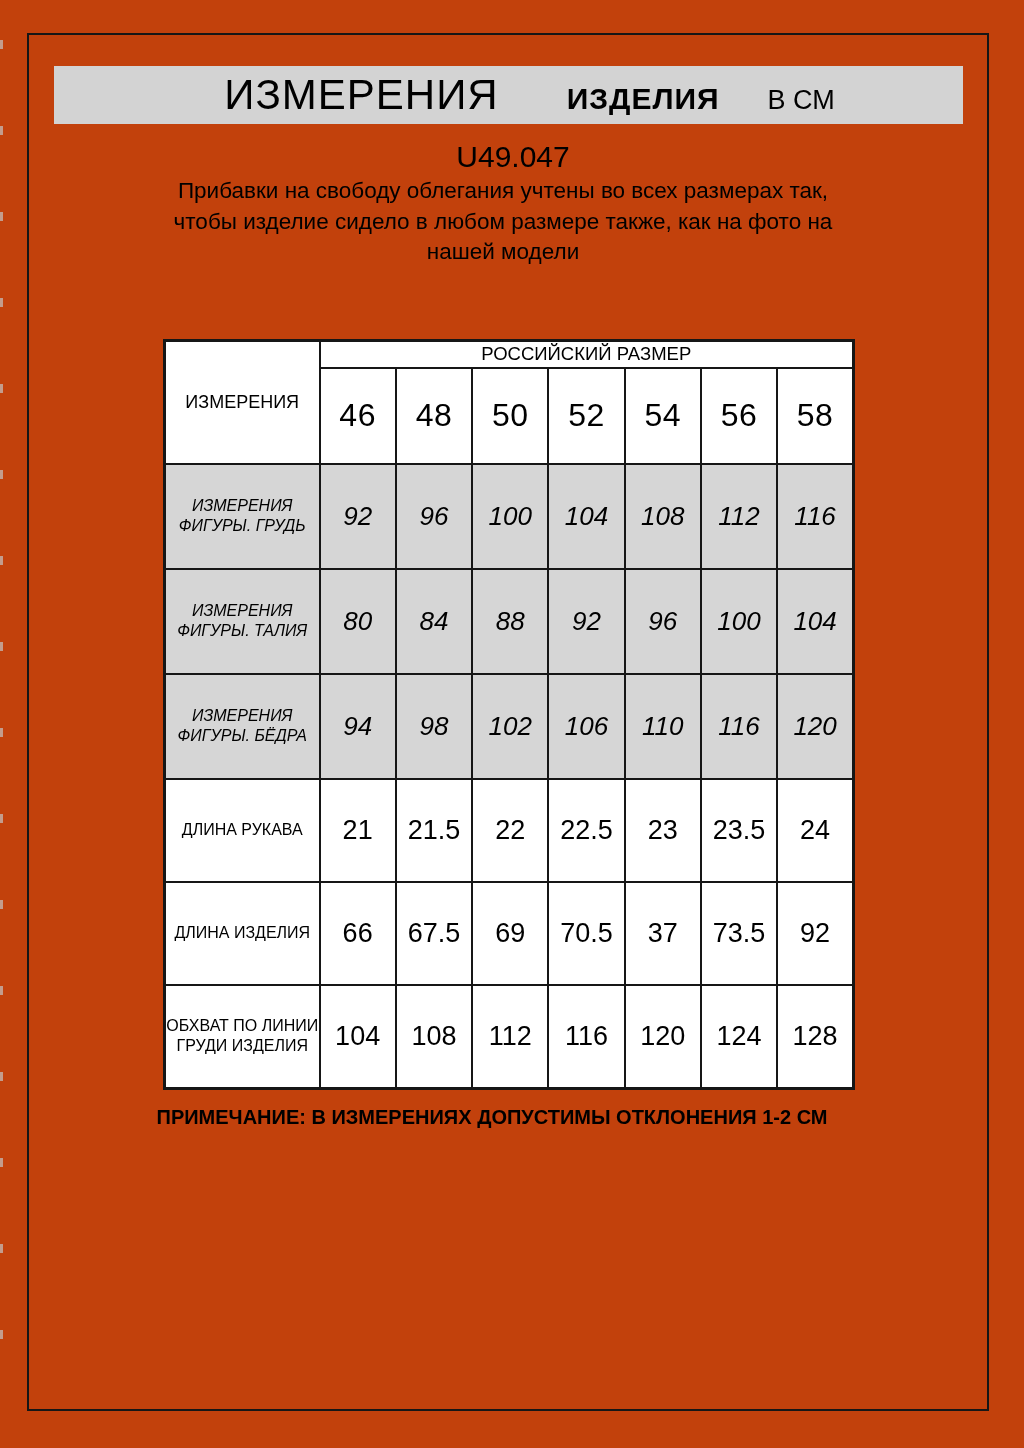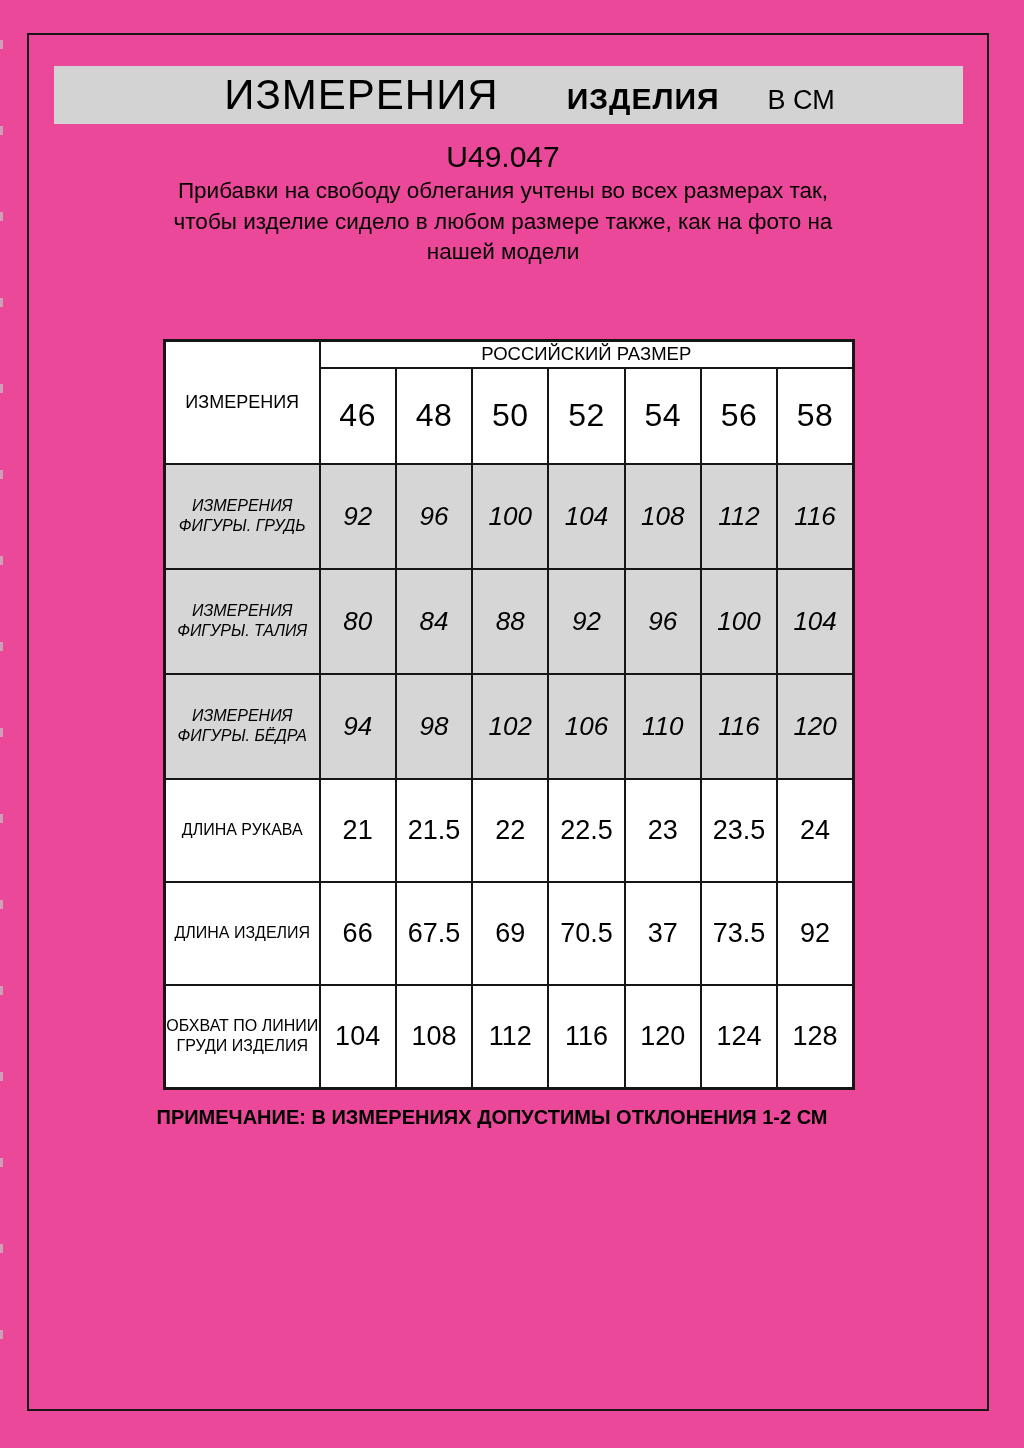--- a/index.html
+++ b/index.html
@@ -1,20 +1,20 @@
 <!DOCTYPE html>
 <html style="--shaded-bg: #d6d6d6; --bar-bg: #d3d3d3; --border-col: #161616;"><head>
 <meta charset="utf-8">
 <style>
   html, body { margin: 0; padding: 0; background: #ffffff; }
   .page {
     position: relative;
     width: 1024px;
     height: 1448px;
-    background: #ec4899;
+    background: #c2410c;
     font-family: "Liberation Sans", sans-serif;
     color: #000000;
     overflow: hidden;
   }
   .page-border {
     position: absolute;
     left: 27px; top: 33px;
     width: 958px; height: 1374px;
     border: 2px solid var(--border-col, #161616);
   }
@@ -42,21 +42,21 @@
     line-height: 58px;
     white-space: nowrap;
   }
   .title-main   { font-size: 42px; font-weight: 400; letter-spacing: 1px; }
   .title-strong { font-size: 30px; font-weight: 700; letter-spacing: 1px; margin-left: 68px; }
   .title-unit   { font-size: 27px; font-weight: 400; margin-left: 48px; }
   .product-code {
     position: absolute;
     left: 0; top: 140px; width: 1006px;
     text-align: center;
-    font-size: 30px; font-weight: 400;
+    font-size: 30px; font-weight: 400; padding-left: 10px;
   }
   .description {
     position: absolute;
     left: 0; top: 176px; width: 1006px;
     text-align: center;
     font-size: 22.5px;
     line-height: 30.5px;
   }
   table.size-table {
     position: absolute;

